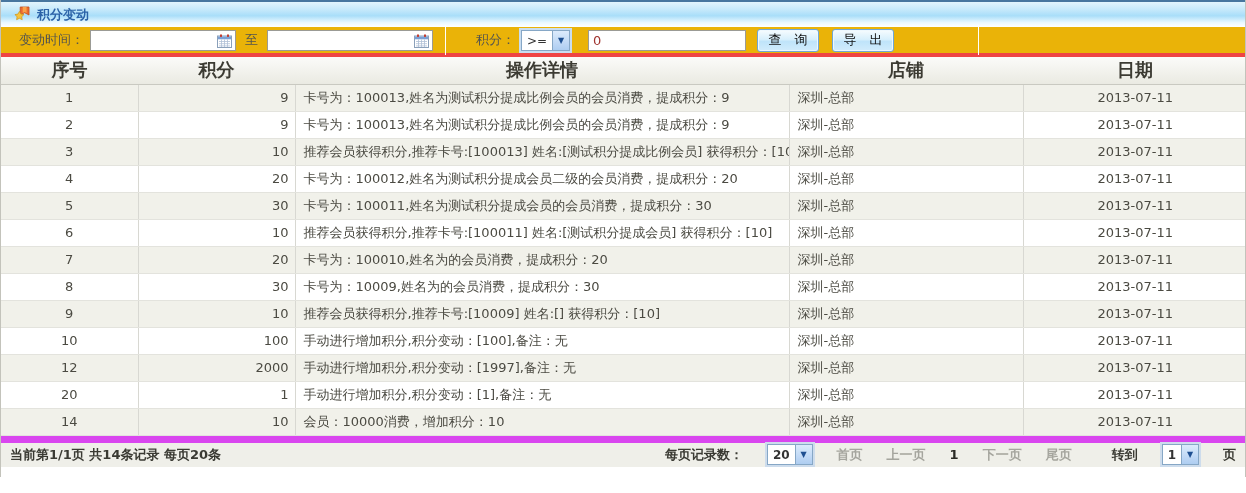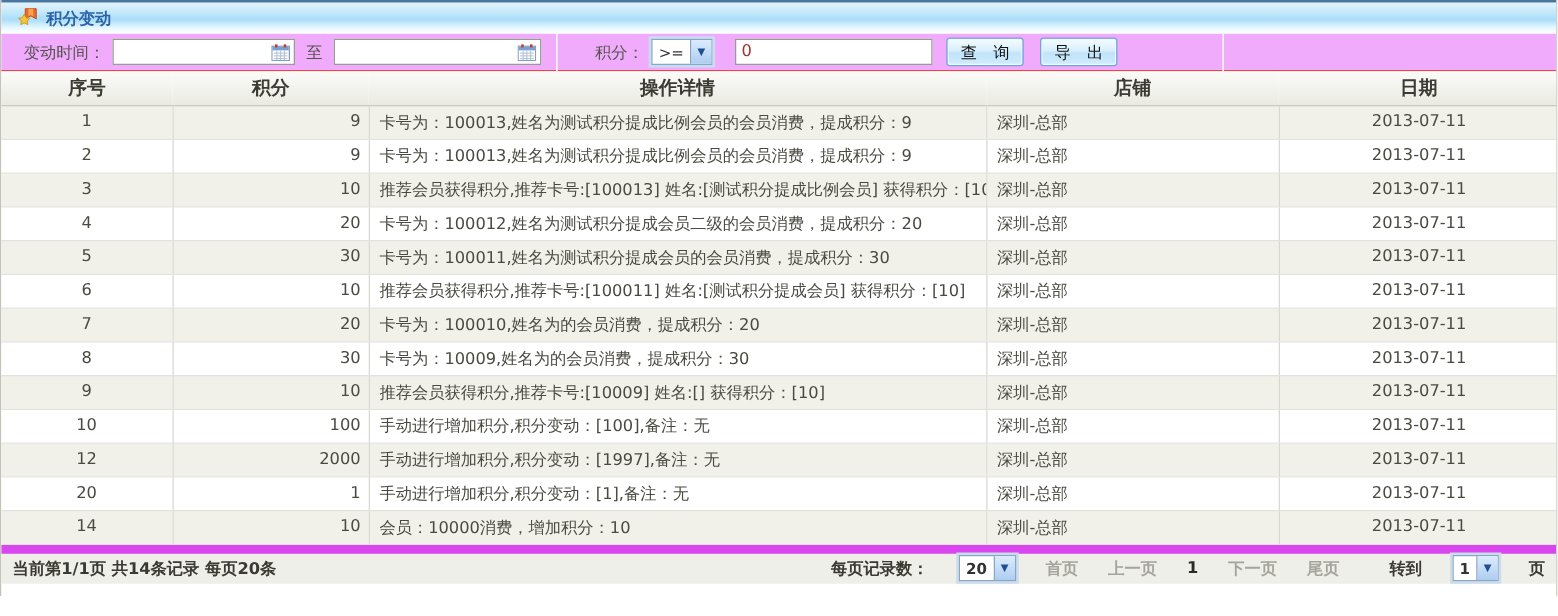--- a/index.html
+++ b/index.html
@@ -7,21 +7,21 @@
   .page { width:1246px; height:477px; overflow:hidden; background:#fff;
           border-left:1px solid #c3c3bb; border-right:1px solid #c3c3bb; }
 
   
   .titlebar { height:27px; border-top:2px solid #48769f;
     background:linear-gradient(to bottom,#e3f4fd 0%,#c6e9fb 30%,#a9def9 55%,#e9f8ff 82%,#ffffff 100%);
     display:flex; align-items:center; padding-left:13px; }
   .titlebar .ttl { color:#2c63a8; font-weight:bold; font-size:13px; margin-left:6px; }
 
   
-  .filterbar { height:30px; background:#f0abfc; border-bottom:1px solid #ef4444;
+  .filterbar { height:30px; background:#eab308; border-bottom:4px solid #ef4444;
     display:flex; align-items:center; font-size:13px; color:#55554e; }
   .lbl { white-space:nowrap; }
   .txt { height:21px; border:1px solid #9b9b95; background:#fff; font-size:13px; padding:0 4px;
          font-family:"DejaVu Sans","Liberation Sans",sans-serif; }
   .date-wrap { position:relative; display:inline-block; }
   .date-wrap .txt { padding-right:20px; }
   .cal-ico { position:absolute; right:4px; top:4px; cursor:pointer; }
   .vdiv { width:1px; height:30px; background:#d2d2cb; border-right:1px solid #fff; }
   .sel { display:inline-flex; align-items:stretch; height:21px; border:1px solid #86a7c6;
          background:#fff; box-shadow:0 0 0 2px #c9ddf0; cursor:pointer; }
@@ -30,21 +30,21 @@
          display:flex; align-items:center; justify-content:center; color:#1e4f91; font-size:8px; }
   .btn { width:62px; height:23px; border:1px solid #6fa7d6; border-radius:3px; cursor:pointer;
          background:linear-gradient(to bottom,#f7fcfe 0%,#d7effc 45%,#bfe4fa 55%,#d2ecfc 100%);
          font-size:13px; color:#111; font-family:"DejaVu Sans","Liberation Sans",sans-serif;
          box-shadow:inset 0 0 0 1px #eef8fe; padding:0; }
   .red-input { color:#a0342f; }
 
   
   table.grid { width:1246px; border-collapse:collapse; table-layout:fixed;
                font-size:13px; color:#4b4a42; }
-  table.grid thead th { height:27px; font-weight:bold; color:#3c3b33; font-size:15px;
+  table.grid thead th { height:27px; font-weight:bold; color:#3c3b33; font-size:18px;
       background:linear-gradient(#fbfbf9,#eaeae2); border-bottom:1px solid #c9c9c1; }
   table.grid tbody td { height:27px; border-right:1px solid #d8d8d2; border-bottom:1px solid #e3e3dd;
       padding:0 8px; overflow:hidden; white-space:nowrap; }
   table.grid tbody td:last-child { border-right:none; }
   table.grid tbody tr:nth-of-type(odd) { background:#f1f1ea; }
   table.grid tbody tr:nth-of-type(even) { background:#ffffff; }
   .c-no { text-align:center; }
   .c-points { text-align:right; padding-right:6px !important; }
   .c-detail { text-align:left; }
   .c-store { text-align:left; }

